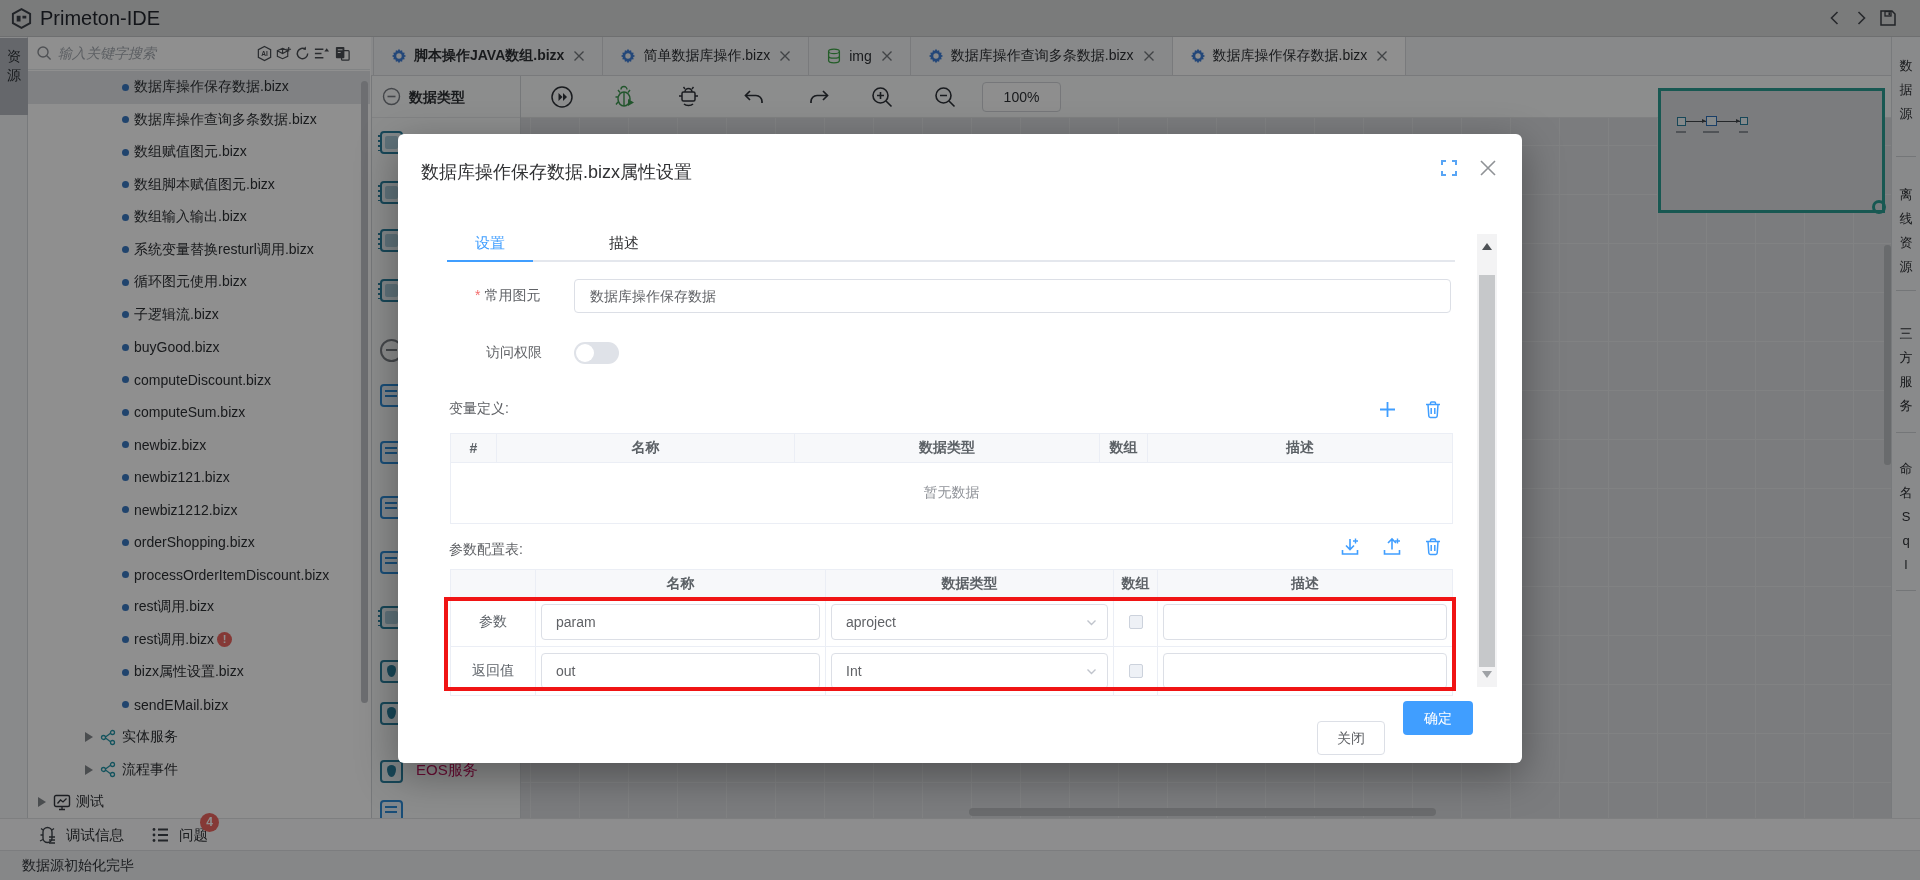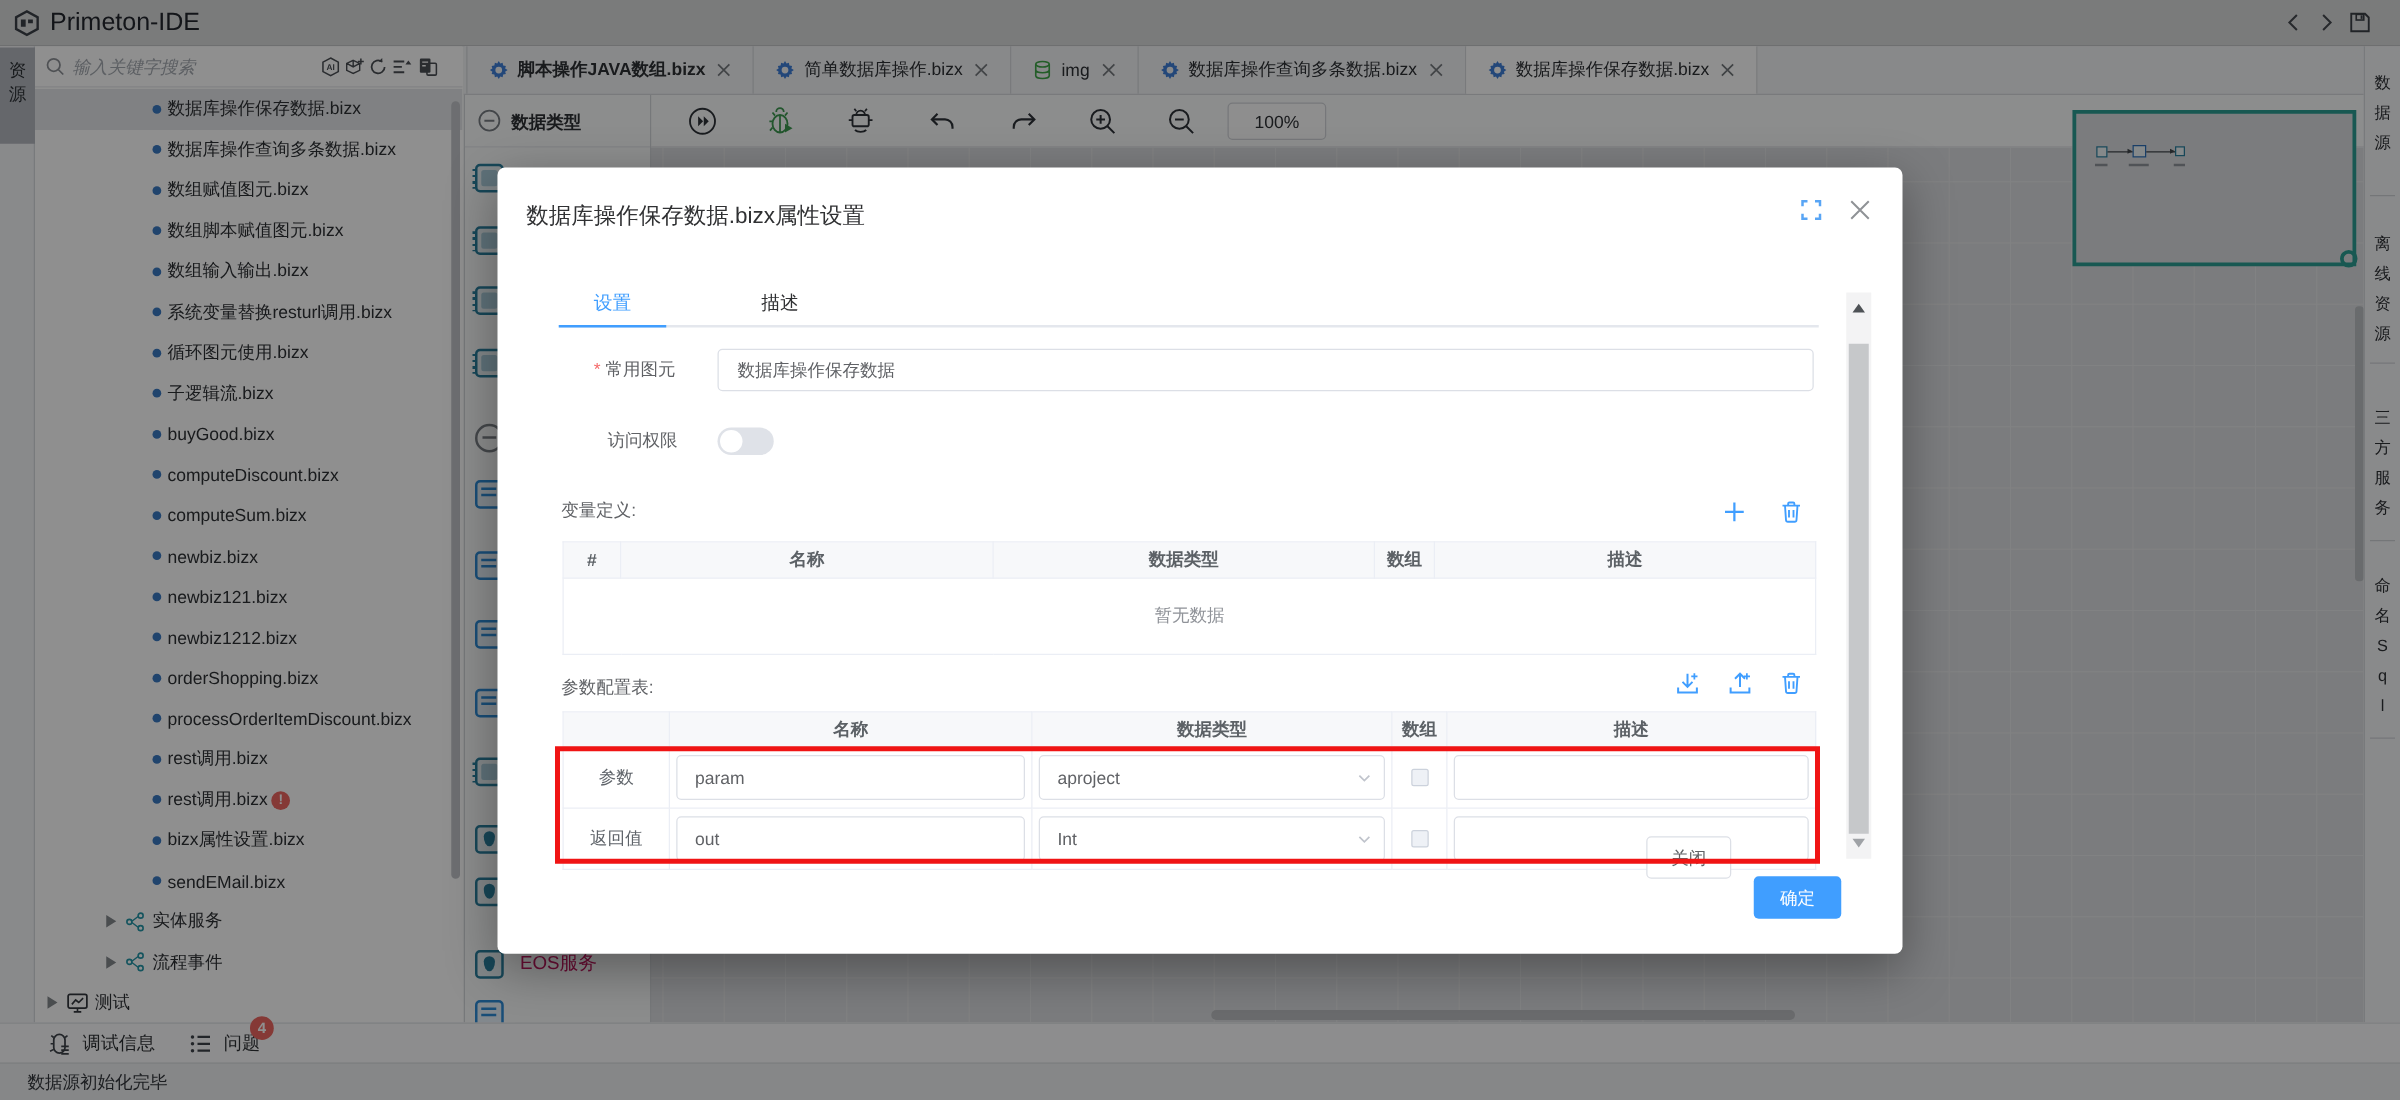--- a/index.html
+++ b/index.html
@@ -169,21 +169,21 @@
   #params-table th { height:28px; background:#f7f8fa; border:1px solid #ebeef5; font-size:14px; color:#5c6166; font-weight:bold; }
   #params-table td { height:47px; border:1px solid #ebeef5; padding:0; }
   #params-table td.rowlbl { text-align:center; font-size:14px; color:#5f646a; }
   .cell-input { position:relative; margin:6px 5px; height:36px; border:1px solid #dcdfe6; border-radius:4px;
     font-size:14px; color:#606266; line-height:34px; padding-left:14px; background:#fff; white-space:nowrap; overflow:hidden; }
   .cell-input .chev { position:absolute; right:10px; top:12px; width:11px; height:11px; color:#c0c4cc; }
   .cell-check { position:relative; margin:0 auto; width:14px; height:14px; border:1px solid #ccd2dc; border-radius:2px; background:#eef1f6; }
 
   #annotation-rect { left:46px; top:463px; width:1012px; height:94px; border:4px solid var(--annotation); z-index:20; }
 
-  #btn-close { left:919px; top:535px; width:68px; height:34px; background:#fff; border:1px solid #dcdfe6; border-radius:4px;
+  #btn-close { left:919px; top:587px; width:68px; height:34px; background:#fff; border:1px solid #dcdfe6; border-radius:4px;
     font-size:14px; color:#606266; text-align:center; line-height:32px; }
   #btn-confirm { left:1005px; top:567px; width:70px; height:34px; background:var(--accent); border-radius:4px;
     font-size:14px; font-weight:normal; color:#fff; text-align:center; line-height:34px; }
 
   #dlg-scrollbar { left:1079px; top:100px; width:20px; height:453px; background:#f3f3f4; }
   #dsb-up { position:absolute; left:0; top:0; width:20px; height:26px; }
   #dsb-up::after { content:""; position:absolute; left:5px; top:9px; width:0; height:0;
     border-left:5px solid transparent; border-right:5px solid transparent; border-bottom:7px solid #4e5256; }
   #dsb-thumb { position:absolute; left:2px; top:41px; width:16px; height:392px; background:#c6c8ca; }
   #dsb-down { position:absolute; left:0; bottom:0; width:20px; height:26px; }

